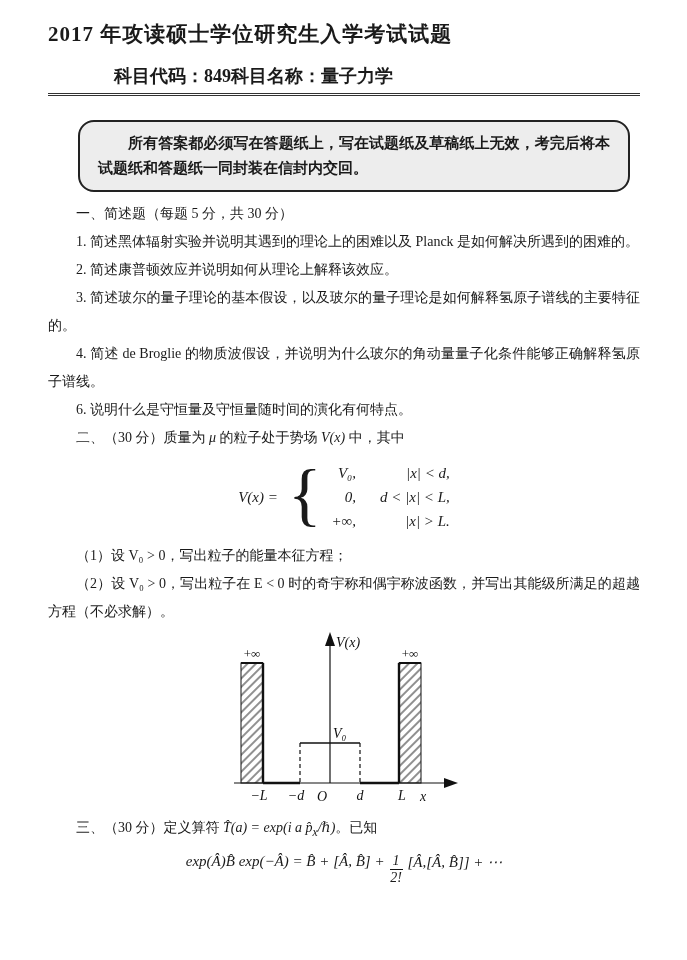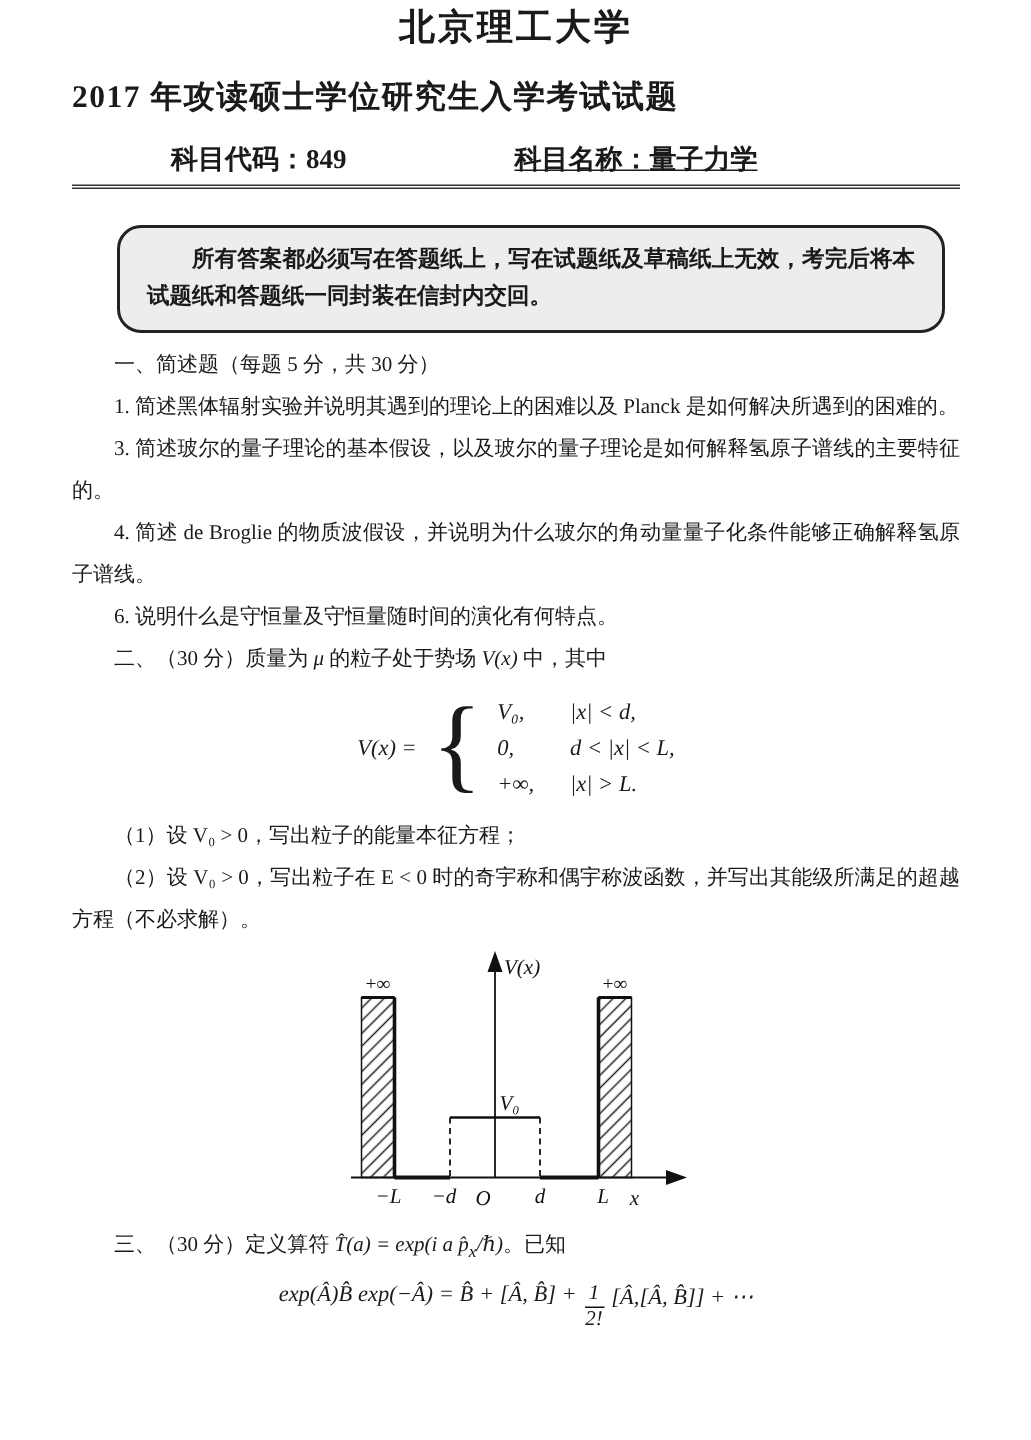--- a/index.html
+++ b/index.html
@@ -5,60 +5,60 @@
   html,body{margin:0;padding:0;background:#fff;}
   .page{
     position:relative;width:687px;height:960px;box-sizing:border-box;
     padding:4px 47px 0 48px;background:#fff;overflow:hidden;
     font-family:"Liberation Serif","DejaVu Serif",serif;color:#1a1a1a;
   }
   .university{font-size:24px;font-weight:700;text-align:center;line-height:30px;letter-spacing:2px;}
   .exam-title{font-size:21px;font-weight:700;text-align:left;line-height:28px;margin-top:16px;letter-spacing:1px;}
   .subject-row{display:flex;margin-top:16px;font-size:18px;font-weight:700;line-height:24px;padding-bottom:5px;border-bottom:3px double #333;}
   .subject-code{margin-left:66px;}
-  .subject-name{margin-left:112px;text-decoration:underline;}
+  .subject-name{}
   .notice{
     margin:24px 0 0 30px;width:512px;border:2px solid #222;border-radius:16px;
     background:#ededed;padding:8px 18px 10px;
     font-family:"Liberation Sans","DejaVu Sans",sans-serif;font-weight:700;
     font-size:15px;line-height:25px;text-indent:2em;text-align:justify;
   }
   .para{margin:0;font-size:14px;line-height:28px;text-indent:2em;text-align:justify;}
   .sec-heading{margin-top:8px;}
   .math{font-family:"Liberation Serif","DejaVu Serif",serif;font-style:italic;}
   .eq-wrap{display:flex;justify-content:center;align-items:center;gap:10px;margin:4px 0;height:82px;font-size:15px;}
   .brace{font-size:70px;font-weight:400;line-height:70px;font-style:normal;transform:translateY(-2px);}
   .cases{display:grid;grid-template-columns:auto auto;column-gap:24px;line-height:24px;}
-  .cases span{text-align:left;}
+  .cases span{text-align:right;}
   .fig-wrap{text-align:center;margin-top:4px;}
   .svgt{font-family:"Liberation Serif","DejaVu Serif",serif;font-style:italic;font-size:14px;fill:#111;}
   .svgt-up{font-family:"Liberation Serif","DejaVu Serif",serif;font-style:normal;font-size:13px;fill:#111;}
   .s3-formula{display:flex;justify-content:center;gap:5px;margin-top:6px;font-size:15px;}
   .frac{display:inline-flex;flex-direction:column;align-items:center;line-height:1.15;font-size:14px;font-style:italic;}
   .frac .num{border-bottom:1px solid #111;padding:0 3px;}
 </style>
 </head>
 <body>
 
 <div class="page">
 
-  <div class="university">北京理工大学</div>
   <div class="exam-title">2017 年攻读硕士学位研究生入学考试试题</div>
 
   <div class="subject-row">
     <span class="subject-code"><span>科目代码：</span><span>849</span></span>
     <span class="subject-name"><span>科目名称：</span><span>量子力学</span></span>
   </div>
 
   <div class="notice">
     <span>所有答案都必须写在答题纸上，写在试题纸及草稿纸上无效，考完后将本试题纸和答题纸一同封装在信封内交回。</span>
   </div>
 
   <p class="para sec-heading">一、简述题（每题 5 分，共 30 分）</p>
   <p class="para">1. 简述黑体辐射实验并说明其遇到的理论上的困难以及 Planck 是如何解决所遇到的困难的。</p>
+  <p class="para">2. 简述康普顿效应并说明如何从理论上解释该效应。</p>
   <p class="para">3. 简述玻尔的量子理论的基本假设，以及玻尔的量子理论是如何解释氢原子谱线的主要特征的。</p>
   <p class="para">4. 简述 de Broglie 的物质波假设，并说明为什么玻尔的角动量量子化条件能够正确解释氢原子谱线。</p>
   <p class="para">6. 说明什么是守恒量及守恒量随时间的演化有何特点。</p>
 
   <p class="para"><span>二、（30 分）质量为 </span><span class="math">μ</span><span> 的粒子处于势场 </span><span class="math">V(x)</span><span> 中，其中</span></p>
 
   <div class="eq-wrap math">
     <span>V(x) =</span>
     <span class="brace">{</span>
     <div class="cases">

